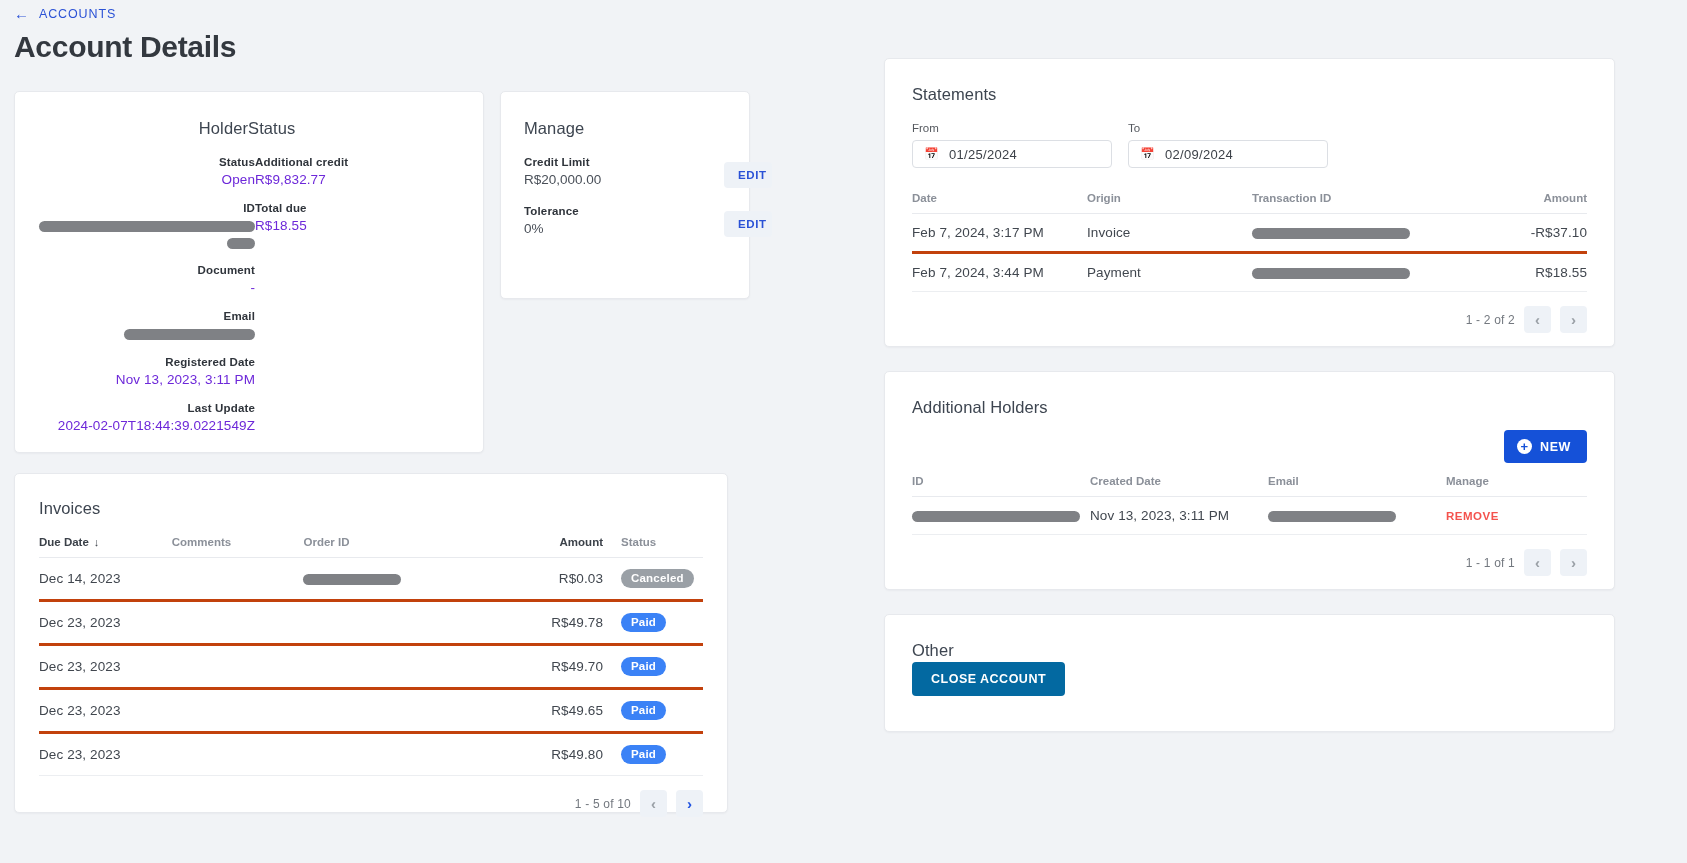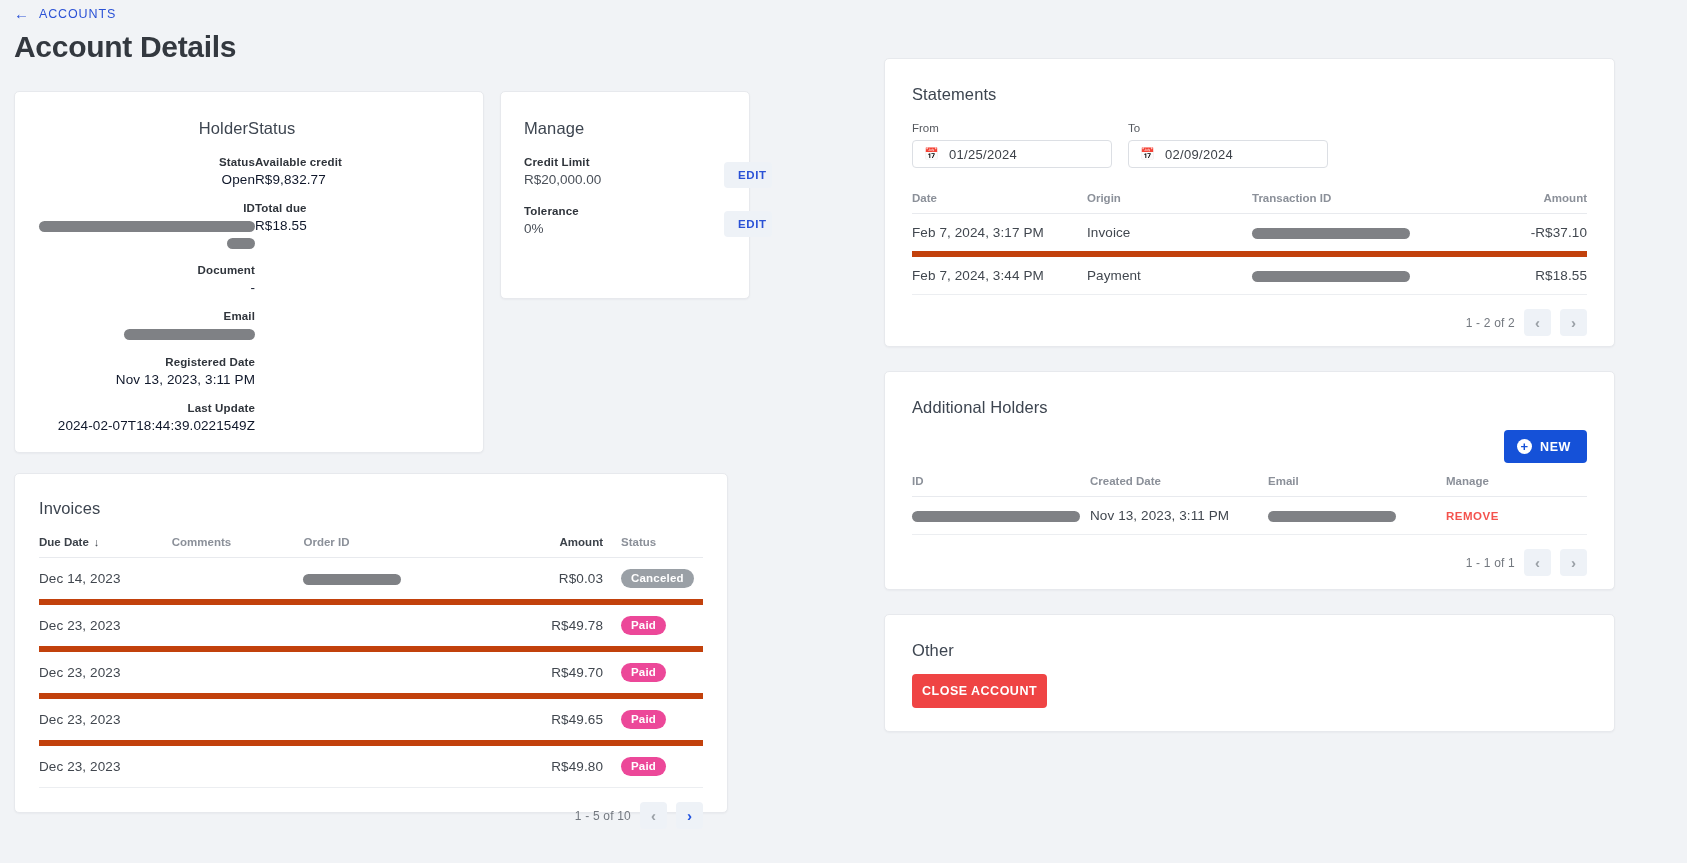--- a/index.html
+++ b/index.html
@@ -50,21 +50,21 @@
   .two-col { display: flex; margin-top: 18px; }
   .col-a { width: 218px; text-align: right; }
   .col-b { width: 220px; }
 
   .fld { margin-bottom: 15px; }
   .fld:last-child { margin-bottom: 0; }
   .fld-label {
     font-size: 11.5px; font-weight: 700; color: #2f343b;
     letter-spacing: .15px; margin-bottom: 4px;
   }
-  .fld-value { font-size: 13.5px; color: #0f172a; letter-spacing: .1px; }
+  .fld-value { font-size: 13.5px; color: #6d28d9; letter-spacing: .1px; }
 
   .redact {
     display: inline-block; background: #7f8185;
     border-radius: 9px; height: 11px; vertical-align: middle;
   }
   .redact.r1 { width: 216px; }
   .redact.r2 { width: 28px; margin-top: 4px; }
   .redact.email { width: 131px; }
 
   .manage-fld { margin-bottom: 13px; position: relative; }
@@ -85,30 +85,30 @@
   table.tbl { width: 100%; border-collapse: collapse; }
   table.tbl th {
     font-size: 11.5px; color: #8b9099; font-weight: 700;
     text-align: left; padding: 0 0 9px 0;
     border-bottom: 1px solid #e8eaee;
   }
   table.tbl th.strong { color: #3b4149; font-weight: 700; }
   table.tbl th.r, table.tbl td.r { text-align: right; }
   table.tbl td {
     font-size: 13.5px; color: #41474f;
-    padding: 11px 0; border-bottom: 6px solid #c2410c;
+    padding: 11px 0; border-bottom: 3px solid #c2410c;
     letter-spacing: .1px;
   }
   table.tbl tr:last-child td { border-bottom: 1px solid #eceef1; }
 
   .badge {
     display: inline-block; color: #fff; font-size: 11.5px; font-weight: 700;
     padding: 3px 10px 4px; border-radius: 11px; letter-spacing: .2px;
   }
-  .badge.paid { background: #ec4899; }
+  .badge.paid { background: #3b82f6; }
   .badge.canceled { background: #9aa0a6; }
 
   .pager { display: flex; align-items: center; justify-content: flex-end; gap: 9px; padding: 14px 0 0 0; }
   .pager-label { font-size: 12px; color: #73787f; letter-spacing: .2px; }
   .pg-btn {
     width: 27px; height: 27px; border-radius: 4px; background: #eef2f7;
     border: none; cursor: pointer; display: flex; align-items: center; justify-content: center;
     font-size: 15px; line-height: 1; color: #9aa0a6; font-weight: 700;
     font-family: "Liberation Sans", sans-serif;
   }
@@ -148,23 +148,23 @@
   .new-btn .plus {
     width: 15px; height: 15px; border-radius: 50%; background: #fff; color: #1551d8;
     display: inline-flex; align-items: center; justify-content: center;
     font-size: 13px; font-weight: 700; line-height: 1;
   }
   .btn-right { display: flex; justify-content: flex-end; margin-top: 13px; }
 
   .remove-link { color: #f4524d; font-size: 11.5px; font-weight: 700; letter-spacing: .5px; cursor: pointer; }
 
   .close-btn {
-    background: #ef4444; color: #fff; border: none; border-radius: 4px;
-    padding: 10px 10px; font-size: 12.5px; font-weight: 700; letter-spacing: .5px;
-    cursor: pointer; margin-top: 14px; font-family: "Liberation Sans", sans-serif;
+    background: #0369a1; color: #fff; border: none; border-radius: 4px;
+    padding: 10px 19px; font-size: 12.5px; font-weight: 700; letter-spacing: .5px;
+    cursor: pointer; margin-top: 2px; font-family: "Liberation Sans", sans-serif;
   }
   .sortarrow { font-size: 11px; margin-left: 5px; color: #3b4149; }
 </style>
 </head>
 <body>
 
 <div id="app">
 
   <div class="left-panel">
 
@@ -222,21 +222,21 @@
 
             <div class="fld">
               <div class="fld-label">Last Update</div>
               <div class="fld-value">2024-02-07T18:44:39.0221549Z</div>
             </div>
 
           </div>
 
           <div class="col-b">
             <div class="fld">
-              <div class="fld-label">Available credit</div>
+              <div class="fld-label">Additional credit</div>
               <div class="fld-value">R$9,832.77</div>
             </div>
             <div class="fld">
               <div class="fld-label">Total due</div>
               <div class="fld-value">R$18.55</div>
             </div>
           </div>
         </div>
       </div>
 

